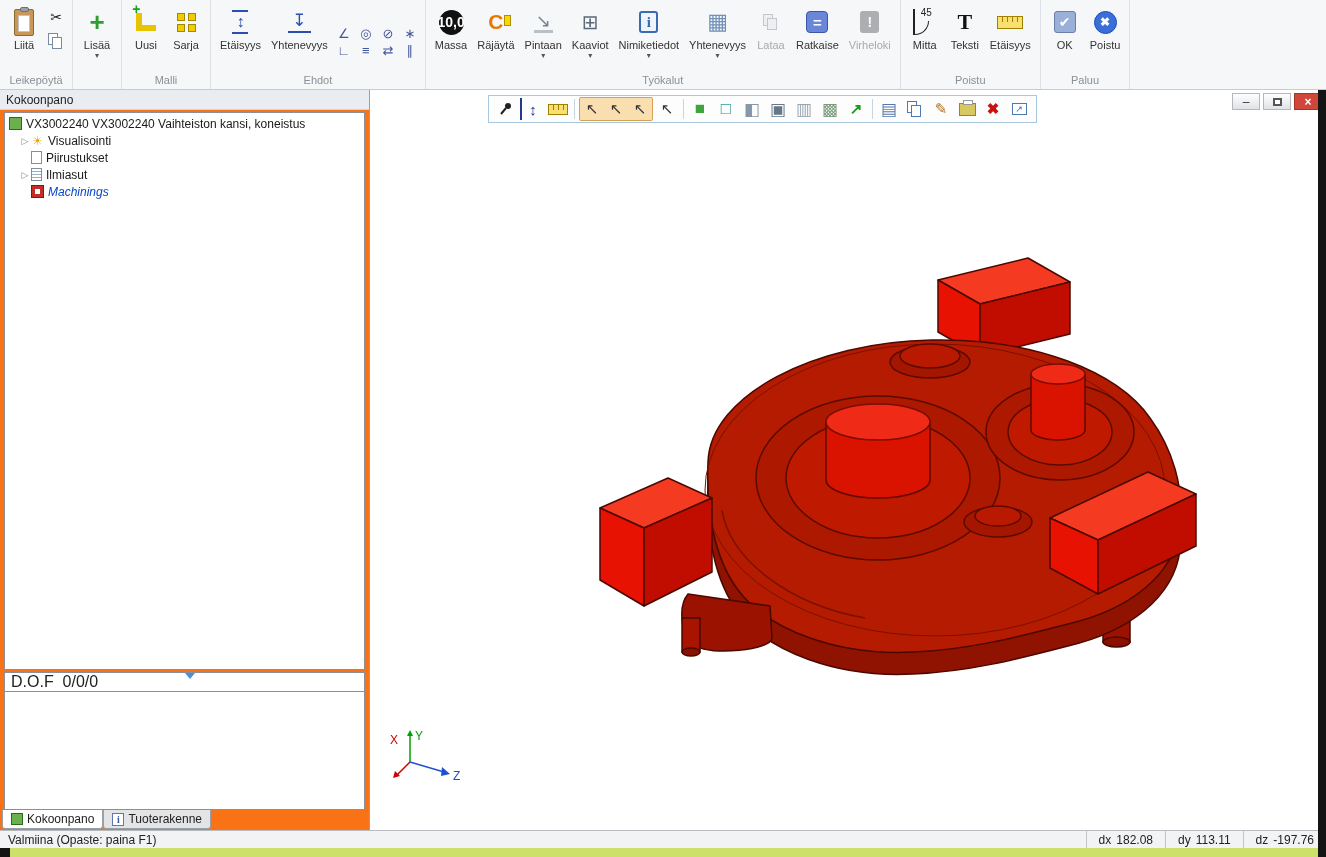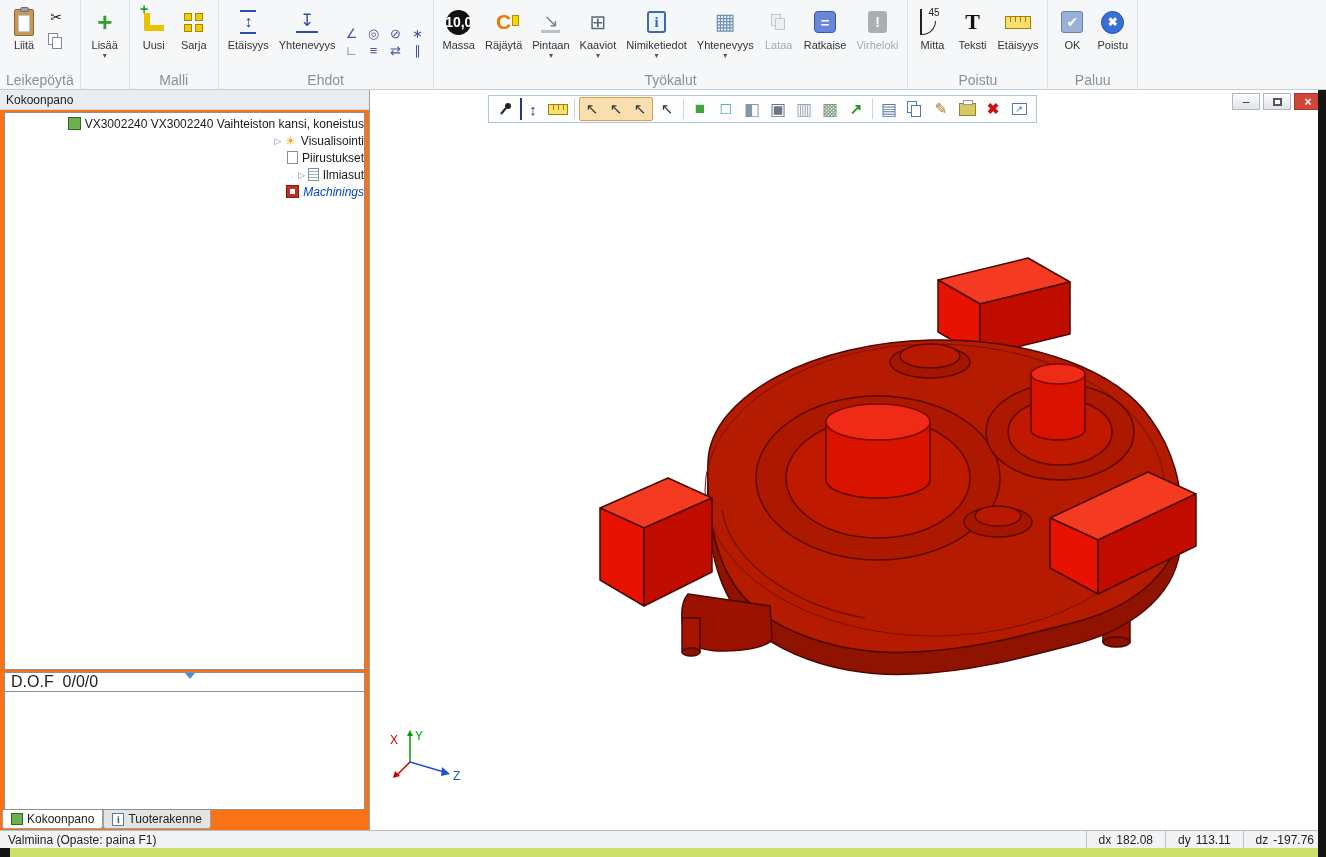--- a/index.html
+++ b/index.html
@@ -4,21 +4,21 @@
 <style>
   * { margin:0; padding:0; box-sizing:border-box; }
   html,body { width:1326px; height:857px; overflow:hidden; }
   body { font-family:"Liberation Sans", sans-serif; font-size:12px; background:#fff; }
   .app { position:relative; width:1326px; height:857px; background:#fff; overflow:hidden; }
 
   
   .ribbon { height:90px; background:#f6f7f8; border-bottom:1px solid #c7ccd1; display:flex; align-items:stretch; }
   .rgroup { display:flex; flex-direction:column; border-right:1px solid #dde1e5; }
   .rgroup-body { flex:1; display:flex; align-items:flex-start; padding:3px 4px 0; }
-  .rgroup-label { height:16px; text-align:center; font-size:14px; color:#8a9096; line-height:15px; white-space:nowrap; padding:0 6px; }
+  .rgroup-label { height:16px; text-align:center; font-size:11px; color:#8a9096; line-height:15px; white-space:nowrap; padding:0 6px; }
   .rbtn { display:flex; flex-direction:column; align-items:center; min-width:40px; padding:2px 5px; height:66px; border-radius:2px; }
   .rbtn.disabled .rlabel { color:#a4aab2; }
   .rbtn.disabled .ricon { opacity:.55; }
   .ricon { height:34px; display:flex; align-items:center; justify-content:center; }
   .rlabel { font-size:11px; color:#333; white-space:nowrap; line-height:13px; }
   .rcaret { font-size:8px; color:#555; line-height:8px; }
   .rcol { display:flex; flex-direction:column; gap:4px; padding:4px 2px; }
   .smallbtn { width:20px; height:20px; display:flex; align-items:center; justify-content:center; }
 
   .g-scissors { font-size:14px; color:#222; }
@@ -61,21 +61,21 @@
   .ok-ic { width:22px; height:22px; background:#9ab0d8; border:1px solid #6a80a8; border-radius:3px; color:#fff; font-size:14px; display:flex; align-items:center; justify-content:center; }
   .exit-ic { width:23px; height:23px; background:#3a6fd8; border:1px solid #1a4fb8; border-radius:50%; color:#fff; font-size:12px; font-weight:bold; display:flex; align-items:center; justify-content:center; }
 
   
   .main { position:absolute; top:90px; left:0; right:0; bottom:27px; display:flex; }
 
   
   .sidebar { width:370px; background:#f97316; border-right:1px solid #98a0a8; display:flex; flex-direction:column; }
   .sidebar-header { height:20px; line-height:20px; padding-left:6px; font-size:12px; color:#222; background:#e9edf1; border-bottom:1px solid #d0d5da; }
   .treebox { height:558px; margin:2px 4px 0 4px; background:#fff; border:1px solid #8a9098; overflow:hidden; padding-top:2px; }
-  .titem { display:flex; align-items:center; height:17px; padding-left:4px; white-space:nowrap; cursor:default;justify-content:flex-end; }
+  .titem { display:flex; align-items:center; height:17px; padding-left:4px; white-space:nowrap; cursor:default; }
   .titem.child { padding-left:14px; }
   .texp { width:12px; font-size:9px; color:#888; text-align:center; flex:none; }
   .ticon { width:13px; height:13px; margin-right:4px; flex:none; display:inline-flex; align-items:center; justify-content:center; }
   .asm-icon { background:#6ab04c; border:1px solid #2d6a1e; }
   .sun-icon { color:#f0a800; font-size:12px; }
   .sheet-icon { width:11px; height:13px; background:#fff; border:1px solid #8090a0; }
   .ilm-icon { width:11px; height:13px; background:repeating-linear-gradient(#fff 0 2px, #9ab0c8 2px 3px); border:1px solid #8090a0; }
   .part-icon { background:linear-gradient(180deg,#c04030 0 50%, #9098a0 50% 100%); border:1px solid #703028; }
   .mach-icon { background:#c03028; border:1px solid #801810; position:relative; }
   .mach-icon i { width:5px; height:5px; background:#fff; }

